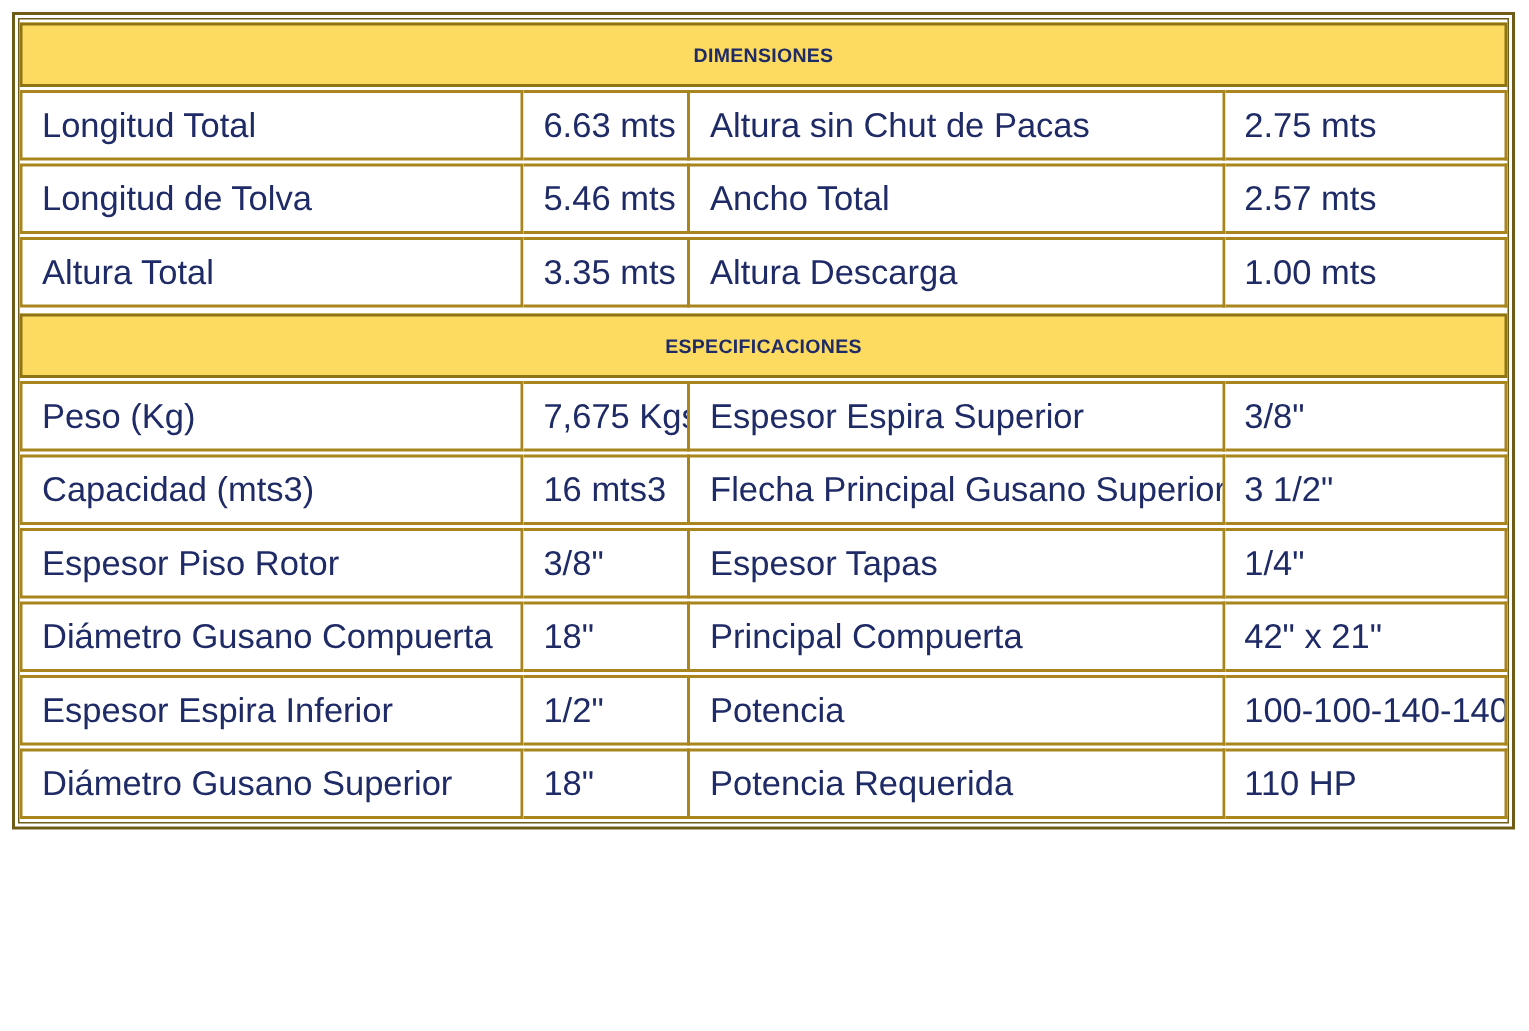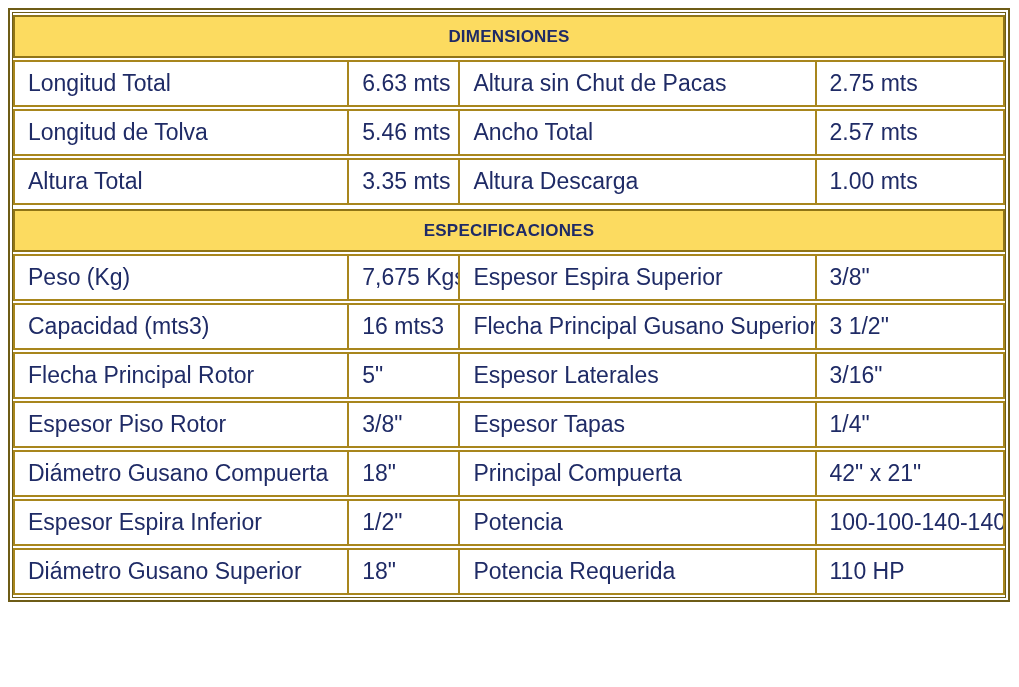--- a/index.html
+++ b/index.html
@@ -47,21 +47,21 @@
   }
   table.sec td + td{
     border-left-width:0;
     margin-left:22px;
   }
   table.sec td.hdr{
     background:var(--yellow);
     border:2px solid var(--hdr-border);
     text-align:center;
     font-weight:bold;
-    font-size:17px;
+    font-size:13px;
     padding:8px;
     letter-spacing:.2px;
   }
   .col-label1{width:33.9%;}
   .col-value1{width:11.2%;}
   .col-label2{width:35.9%;}
   .col-value2{width:19.0%;}
 </style>
 </head>
 <body>
@@ -117,26 +117,20 @@
               <td>Espesor Espira Superior</td>
               <td>3/8"</td>
             </tr>
             <tr>
               <td>Capacidad (mts3)</td>
               <td>16 mts3</td>
               <td>Flecha Principal Gusano Superior</td>
               <td>3 1/2"</td>
             </tr>
             <tr>
-              <td>Flecha Principal Rotor</td>
-              <td>5"</td>
-              <td>Espesor Laterales</td>
-              <td>3/16"</td>
-            </tr>
-            <tr>
               <td>Espesor Piso Rotor</td>
               <td>3/8"</td>
               <td>Espesor Tapas</td>
               <td>1/4"</td>
             </tr>
             <tr>
               <td>Diámetro Gusano Compuerta</td>
               <td>18"</td>
               <td>Principal Compuerta</td>
               <td>42" x 21"</td>

